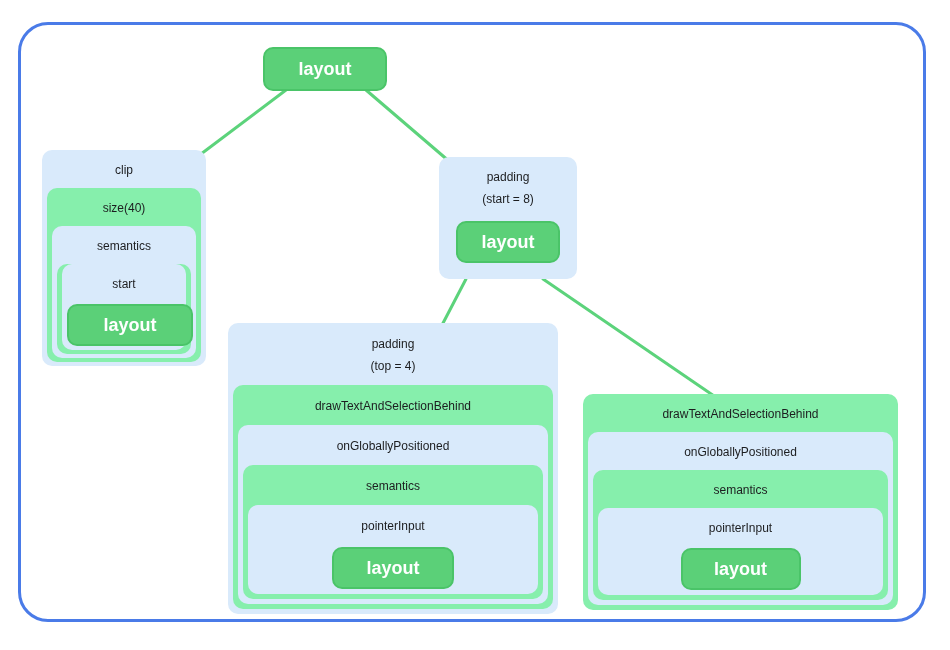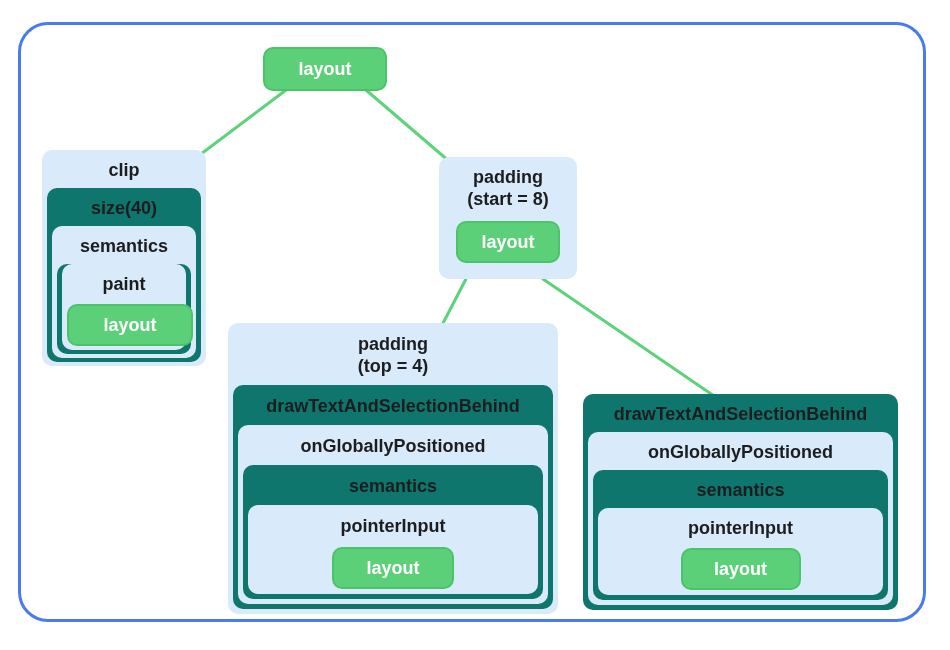--- a/index.html
+++ b/index.html
@@ -41,25 +41,25 @@
     color: #ffffff;
     font-size: 18px;
     font-weight: 700;
   }
   .node { position: absolute; }
   .bx {
     border-radius: 10px;
     padding: 0 5px 4px;
   }
   .bx.light { background: #D9EAFB; }
-  .bx.mid   { background: #0f766e; }
+  .bx.mid   { background: #86efac; }
   .lbl {
     text-align: center;
-    font-weight: 700;
-    font-size: 18px;
+    font-weight: 400;
+    font-size: 12px;
     line-height: 22px;
     color: #1C1D1F;
     padding: 9px 2px 7px;
     white-space: pre-line;
   }
   .leaf {
     height: 42px;
     margin: 2px auto 0;
     background: #5BD078;
     border: 2px solid #4AC468;
@@ -104,21 +104,21 @@
 
 <div class="node" id="node-clip">
   <div class="bx light">
     <div class="lbl">clip</div>
     <div class="bx mid">
       <div class="lbl">size(40)</div>
       <div class="bx light">
         <div class="lbl">semantics</div>
         <div class="bx mid">
           <div class="bx light">
-            <div class="lbl">paint</div>
+            <div class="lbl">start</div>
             <div class="leaf">layout</div>
           </div>
         </div>
       </div>
     </div>
   </div>
 </div>
 
 <div class="node" id="node-padding-start">
   <div class="bx light">

